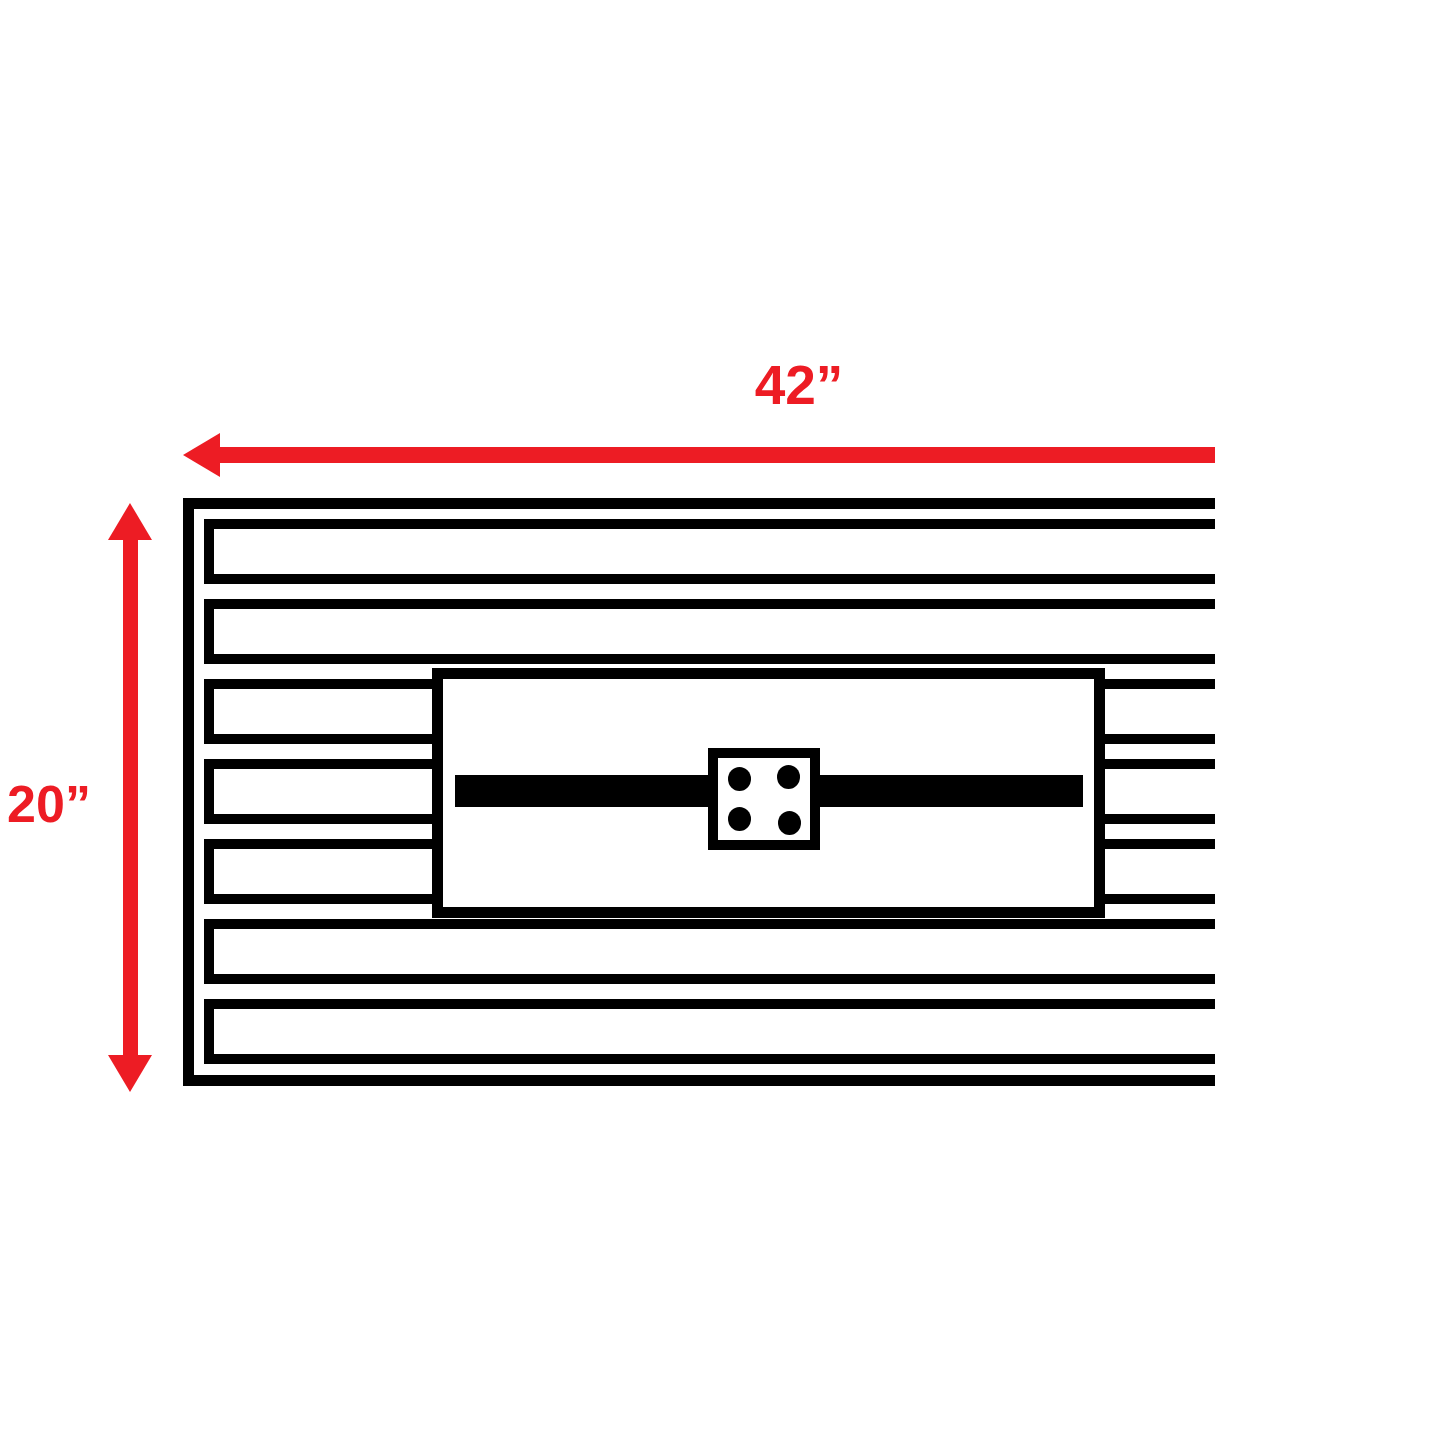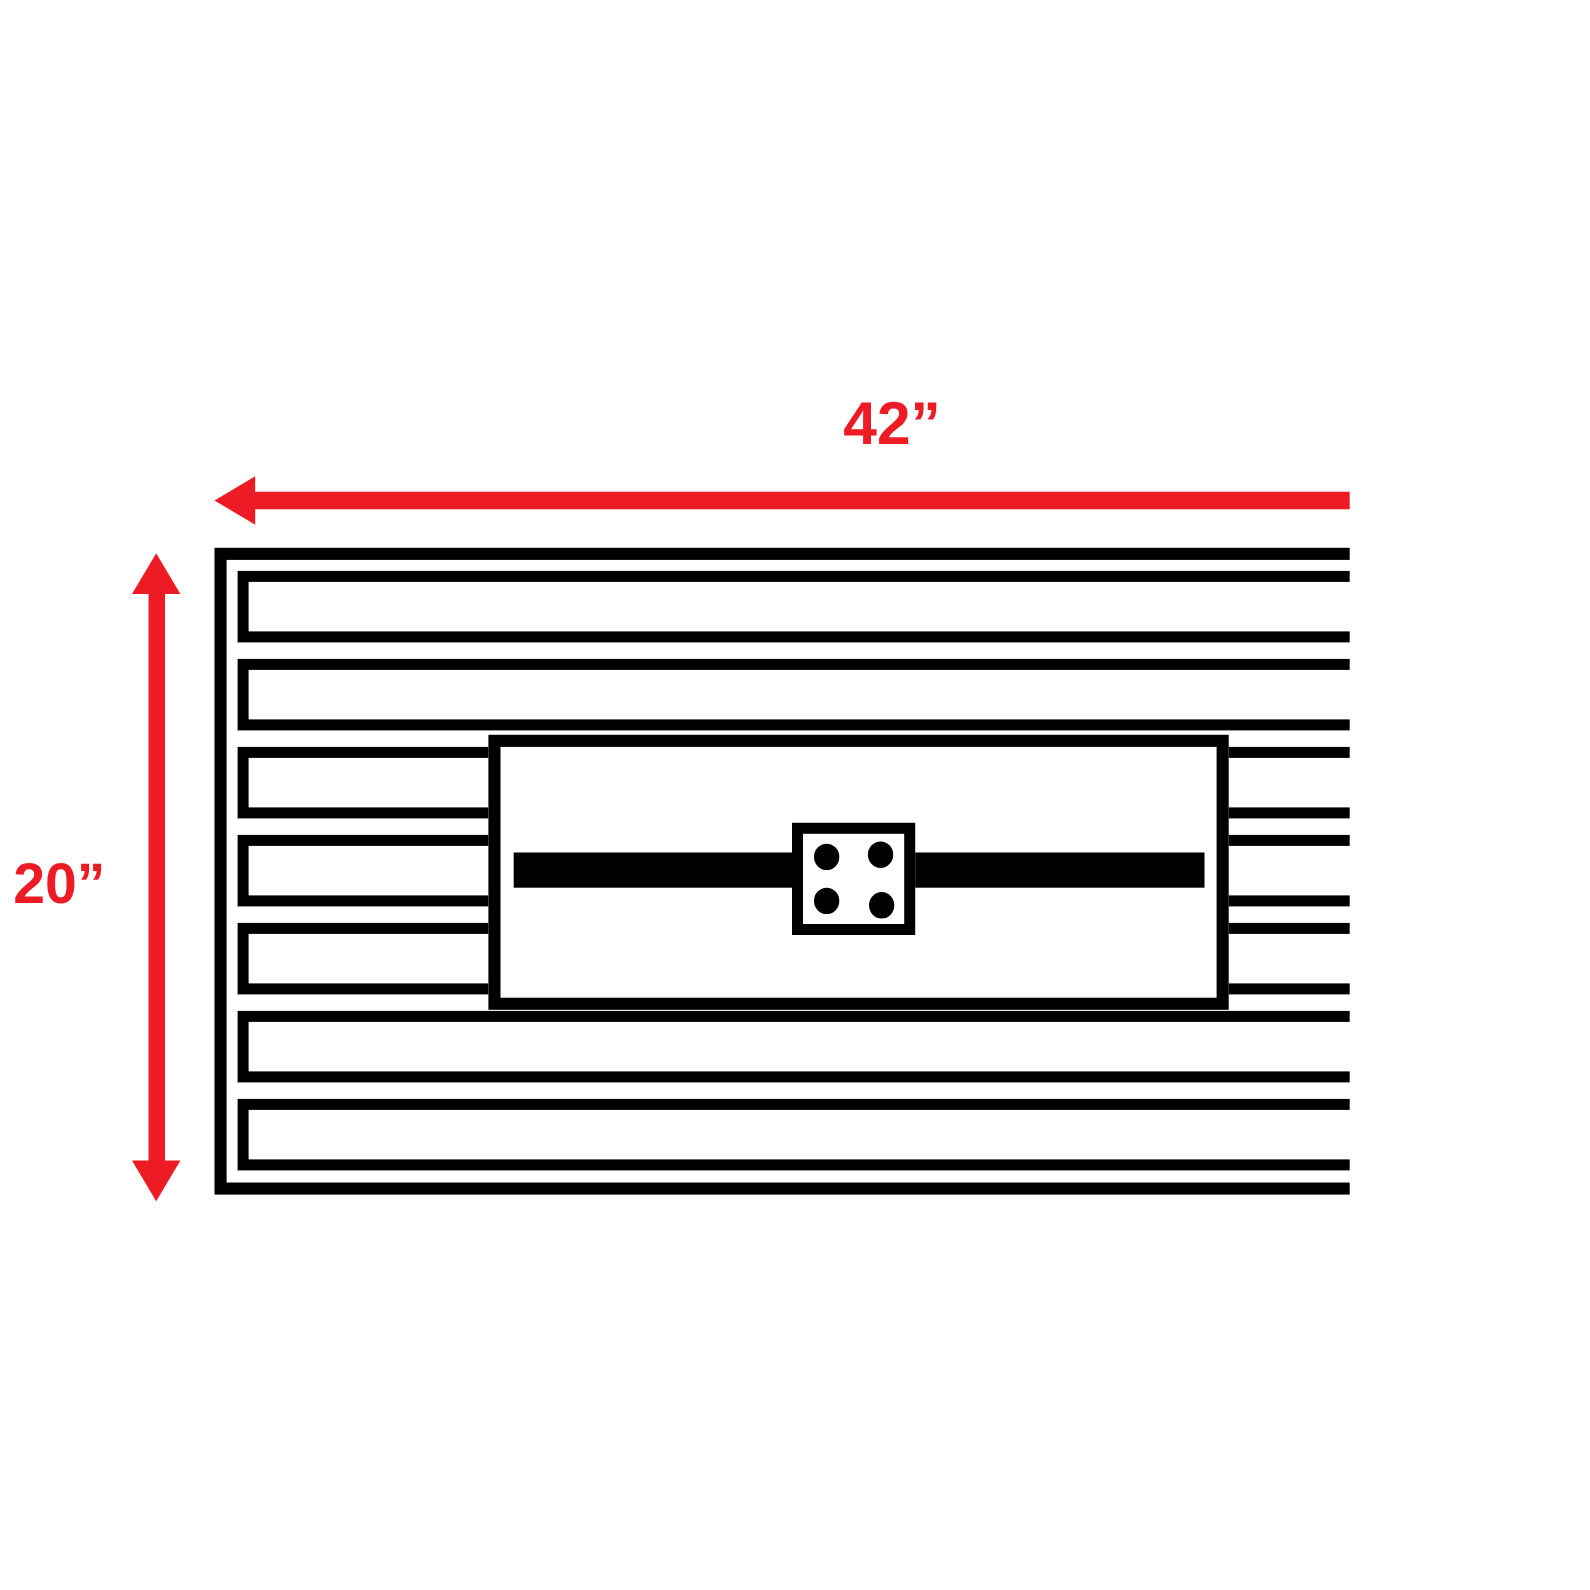--- a/index.html
+++ b/index.html
@@ -3,38 +3,37 @@
 <meta charset="utf-8">
 <style>
   html, body { margin: 0; padding: 0; background: #ffffff; }
   .canvas {
     position: relative;
     width: 1215px;
     height: 1445px;
     background: var(--bg, #ffffff);
     font-family: "Liberation Sans", sans-serif;
     overflow: hidden;
-    margin-left: 12px;
   }
 
   
   .dim-label {
     position: absolute;
     color: var(--red, #ed1c24);
     font-weight: 600;
     line-height: 1;
     white-space: nowrap;
   }
   .dim-label.h {
     left: 183px; top: 358px; width: 1232px;
     text-align: center; font-size: 55px;
   }
   .dim-label.v {
     left: 0px; top: 778px; width: 98px;
-    text-align: left; font-size: 52px;
+    text-align: center; font-size: 52px;
   }
 
   
   .dim-line-h {
     position: absolute;
     left: 212px; top: 447px; width: 1170px; height: 16px;
     background: var(--red, #ed1c24);
   }
   .ah { position: absolute; width: 0; height: 0; }
   .ah.left {

